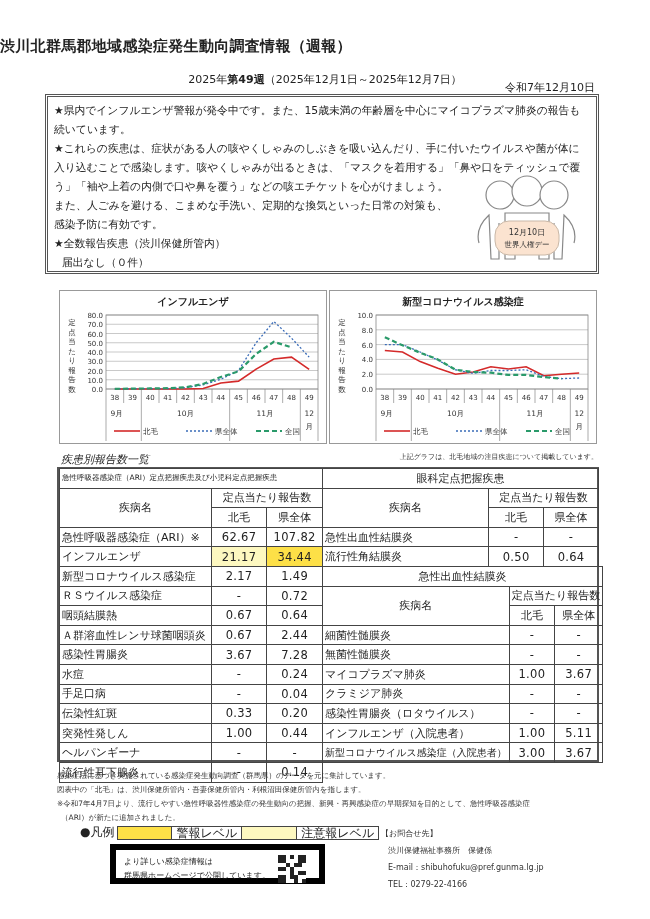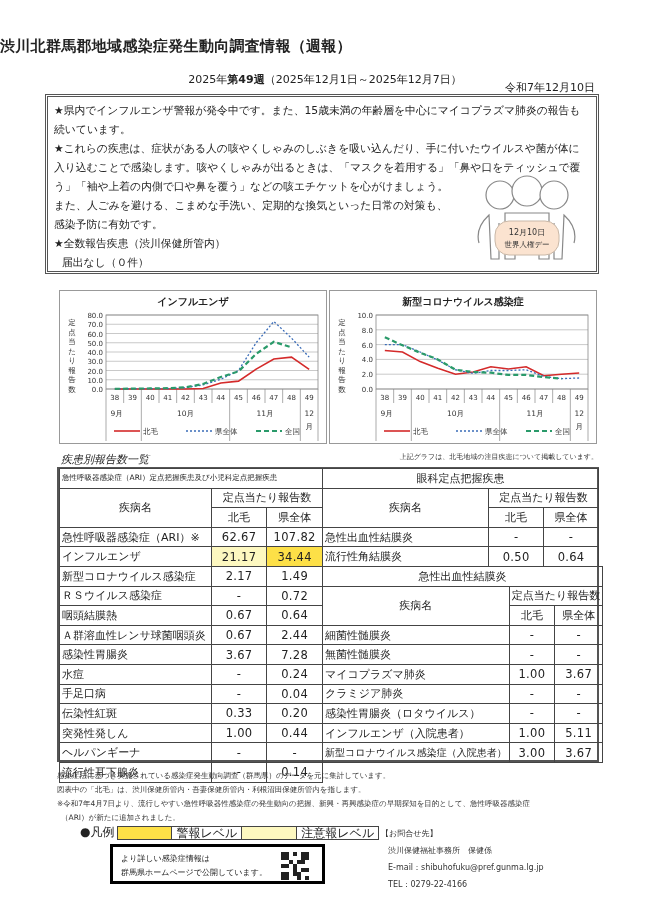--- a/index.html
+++ b/index.html
@@ -32,21 +32,21 @@
   table.grid td.small { font-size: 7.5px; }
   table.grid td.smallname { font-size: 10px; }
   .outer { position: absolute; top: 467px; left: 57px; width: 542px; height: 295px; border: 2px solid #555; }
   .warn { background: #fde047; }
   .caution { background: #fdf8c0; }
 
   .footnotes { position: absolute; top: 769px; left: 57px; width: 545px; font-size: 7.5px; line-height: 14px; color: #333; }
   .legend { position: absolute; top: 824px; left: 80px; display: flex; align-items: center; font-size: 12px; }
   .legend .sw { width: 55px; height: 14px; border: 1px solid #444; }
   .legend .lbl { height: 14px; border: 1px solid #444; border-left: none; padding: 0 4px; line-height: 12px; }
-  .info-box { position: absolute; top: 844px; left: 110px; width: 215px; height: 40px; border: 3px solid #000000; font-size: 8px; line-height: 14px; padding: 5px 8px; }
+  .info-box { position: absolute; top: 844px; left: 110px; width: 215px; height: 40px; border: 6px solid #000000; font-size: 8px; line-height: 14px; padding: 5px 8px; }
   .qr { position: absolute; right: 13px; top: 5px; width: 28px; height: 28px; }
   .contact { position: absolute; top: 825px; left: 381px; font-size: 8px; line-height: 17px; color: #333; }
   .contact .ind { padding-left: 7px; }
 </style>
 </head>
 <body>
 
 <div class="title">渋川北群馬郡地域感染症発生動向調査情報（週報）</div>
 <div class="subtitle">
   <span>2025年</span><b>第49週</b><span>（2025年12月1日～2025年12月7日）</span>

